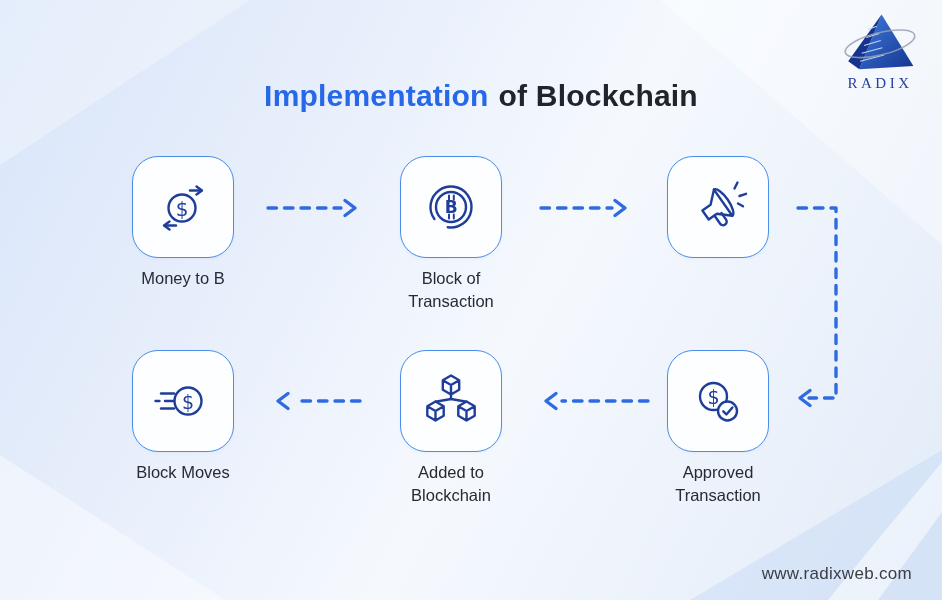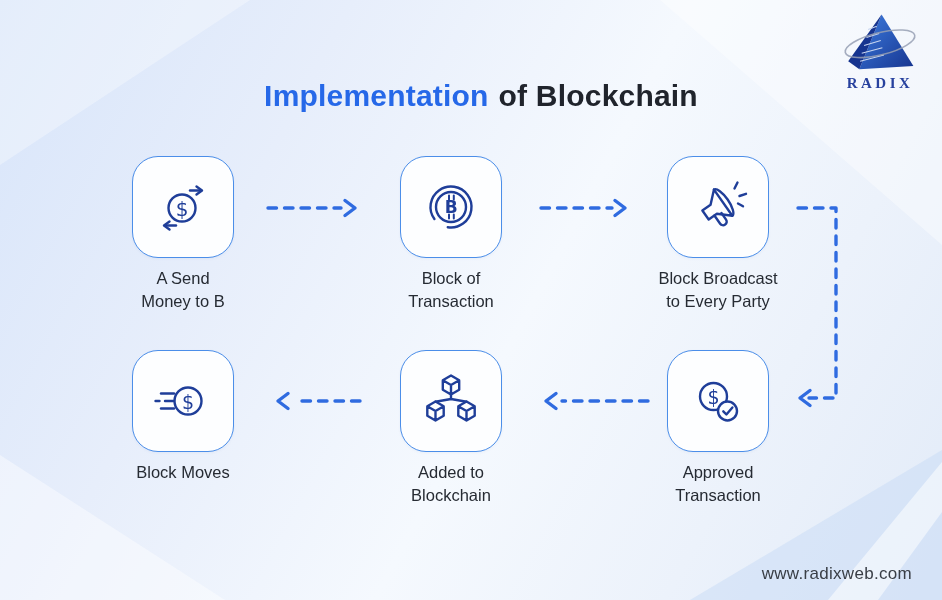--- a/index.html
+++ b/index.html
@@ -11,21 +11,21 @@
   svg.bg-deco,svg.arrows{position:absolute;left:0;top:0;width:942px;height:600px;}
   svg.arrows{pointer-events:none;}
   .title{
     position:absolute;top:59px;left:0;right:0;text-align:center;
     font-size:30px;font-weight:700;color:#20242c;letter-spacing:.2px;padding-left:20px;
   }
   .title .hl{color:#2668e8;margin-right:10px;}
   .logo{position:absolute;top:12px;right:14px;width:96px;text-align:center;}
   .logo svg{width:80px;height:62px;display:block;margin:0 auto;}
   .logo-text{
-    font-family:"Liberation Serif",serif;font-weight:700;font-size:15px;
+    font-family:"Liberation Serif",serif;font-weight:400;font-size:15px;
     letter-spacing:3.5px;color:#27419e;margin-top:1px;
   }
   .step{position:absolute;width:176px;text-align:center;}
   #step1{left:95px;top:156px}
   #step2{left:363px;top:156px}
   #step3{left:630px;top:156px}
   #step4{left:630px;top:350px}
   #step5{left:363px;top:350px}
   #step6{left:95px;top:350px}
   .card{
@@ -102,21 +102,20 @@
           <circle cx="31" cy="33" r="13.5"></circle>
           <path d="M39 15.5 h10"></path>
             <path d="M45.5 11.5 l5.5 4 -5.5 4"></path>
           <path d="M25 50.5 h-10"></path>
             <path d="M18.5 46.5 l-5.5 4 5.5 4"></path>
         </g>
         <text class="icon-fill-text" x="31" y="33.7" font-size="20" text-anchor="middle" dominant-baseline="central">$</text>
       </svg>
     </div>
     <div class="label">
-      <span>A Send</span>
       <span>Money to B</span>
     </div>
   </div>
 
   <div class="step" id="step2">
     <div class="card">
       <svg viewBox="0 0 64 64">
         <g class="icon-stroke">
           <circle cx="32" cy="32" r="15"></circle>
           <circle cx="32" cy="32" r="20.5" stroke-dasharray="112 17" transform="rotate(144 32 32)"></circle>
@@ -138,24 +137,20 @@
           <g transform="rotate(-35 31 32)">
             <path d="M17 26.5 h10 l11.5 -10.5 v32 l-11.5 -10.5 h-10 z"></path>
             <path d="M38.5 16 a5.5 16 0 0 1 0 32"></path>
             <path d="M24 37.5 v10 a3.6 3.6 0 0 0 7.2 0 v-8"></path>
           </g>
           <path d="M48.5 13.5 l3 -6"></path>
           <path d="M53.5 21 l6.5 -2.2"></path>
           <path d="M52 28.5 l5 2.8"></path>
         </g>
       </svg>
-    </div>
-    <div class="label">
-      <span>Block Broadcast</span>
-      <span>to Every Party</span>
     </div>
   </div>
 
   <div class="step" id="step4">
     <div class="card">
       <svg viewBox="0 0 64 64">
         <g class="icon-stroke">
           <circle cx="27.5" cy="27.5" r="13.5"></circle>
           <circle cx="41.5" cy="42" r="9.5" fill="#fdfeff"></circle>
           <path d="M37.3 42.3 l3.1 3.2 6 -7"></path>

